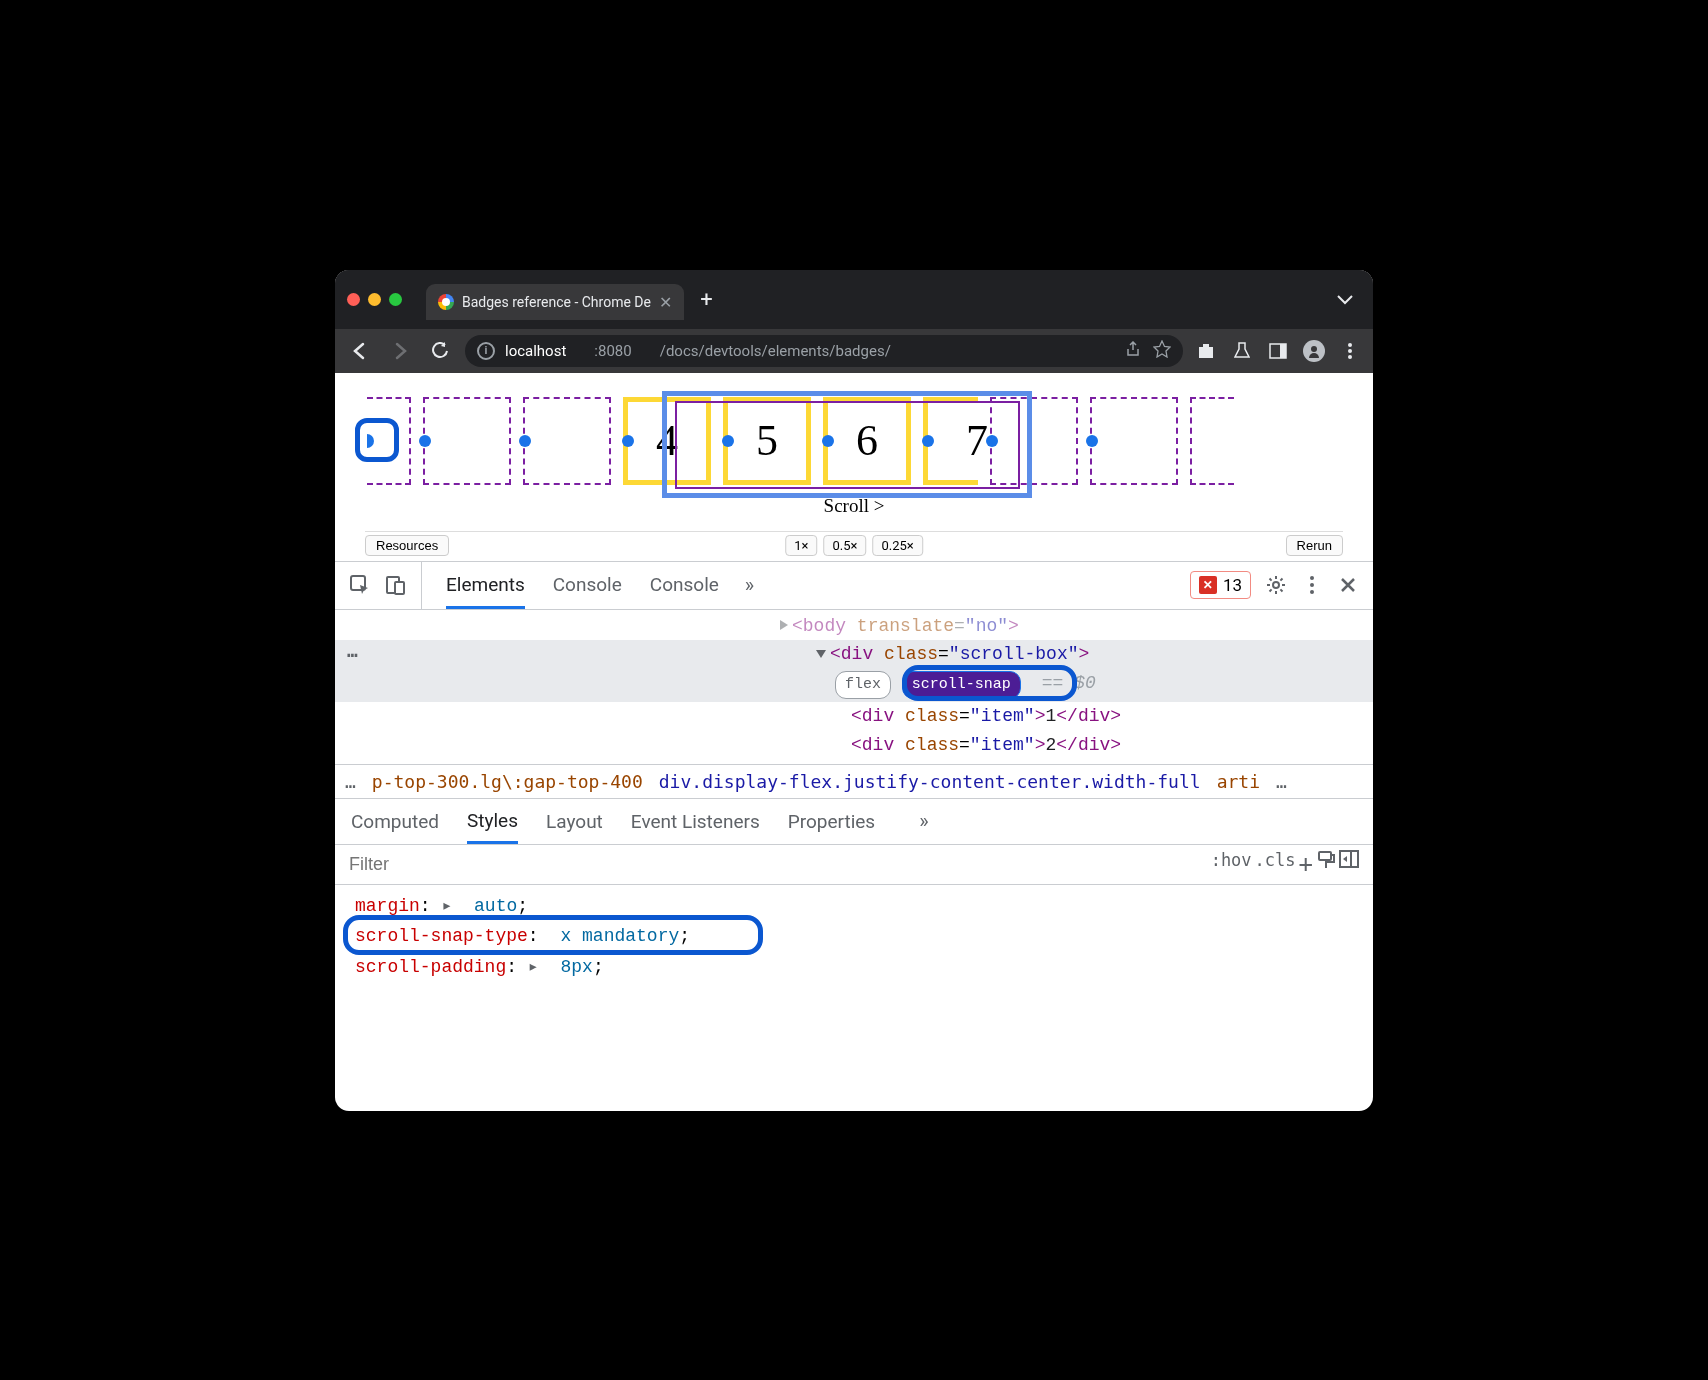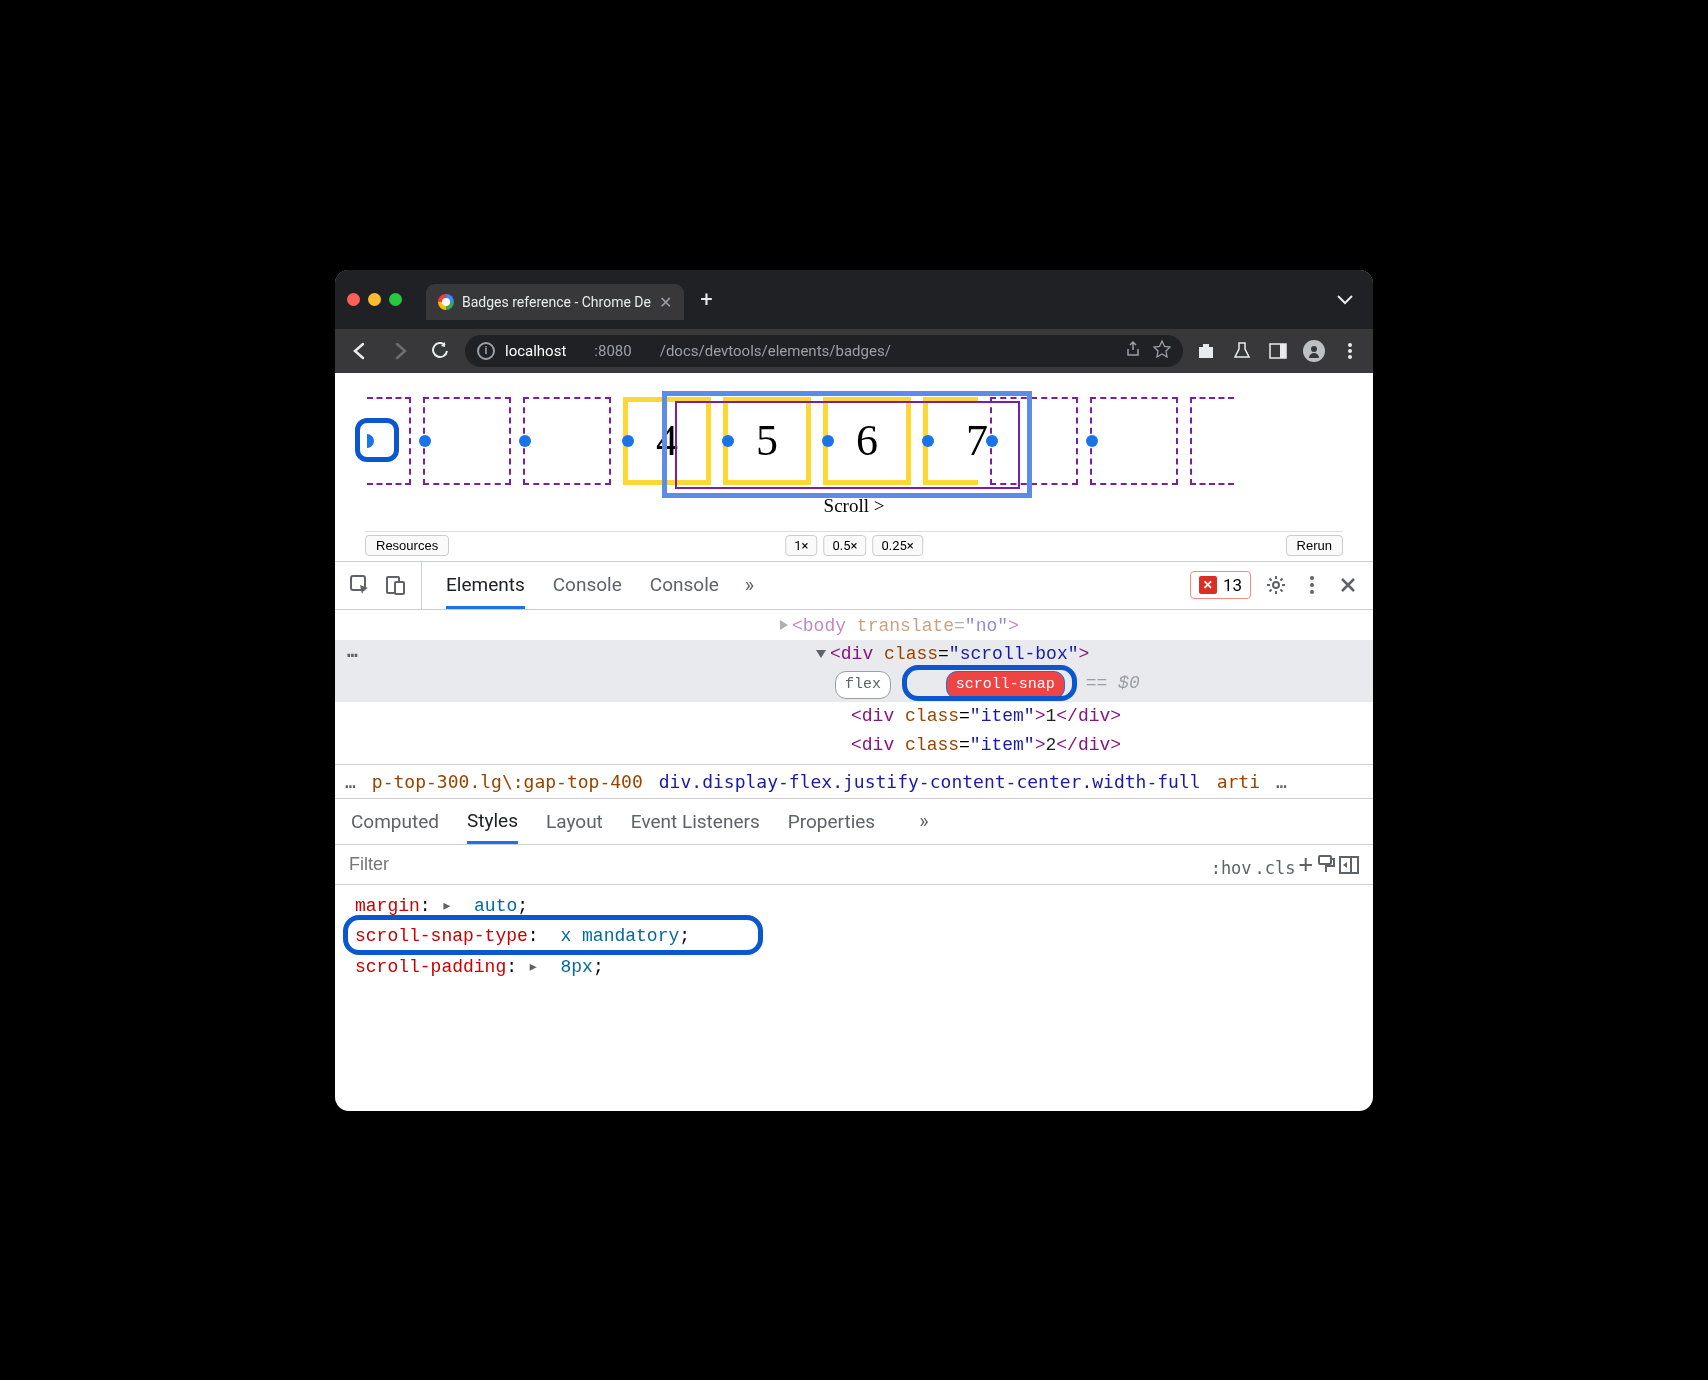--- a/index.html
+++ b/index.html
@@ -72,39 +72,39 @@
 
 .dom-panel { font-family: Menlo, Monaco, "Courier New", monospace; font-size: 18px; line-height: 1.6; padding: 2px 0 4px; position: relative; }
 .dom-line { white-space: nowrap; padding-left: 460px; overflow: hidden; }
 .dom-tag { color: #881280; }
 .dom-attr-name { color: #994500; }
 .dom-attr-val { color: #1a1aa6; }
 .dom-text { color: #202124; }
 .dom-faded { color: #5f6368; opacity: 0.5; }
 .dom-highlighted { background: #e8eaed; }
 .dom-badge { display: inline-block; border: 1px solid #9aa0a6; border-radius: 11px; padding: 1px 9px; font-size: 15px; background: #fff; color: #5f6368; cursor: pointer; }
-.dom-badge.active { background: #ef4444; color: #fff; border-color: #1a73e8; margin-left: 44px; }
+.dom-badge.active { background: #4c1d95; color: #fff; border-color: #1a73e8; }
 .dom-selected { color: #9aa0a6; font-style: italic; margin-left: 10px; }
 .dom-arrow { display: inline-block; width: 0; height: 0; border-left: 5px solid transparent; border-right: 5px solid transparent; border-top: 8px solid #5f6368; margin-right: 4px; vertical-align: 1px; }
 .dom-arrow-r { display: inline-block; width: 0; height: 0; border-top: 5px solid transparent; border-bottom: 5px solid transparent; border-left: 8px solid #5f6368; margin-right: 4px; vertical-align: 1px; }
 .ellipsis-left { position: absolute; left: 12px; color: #5f6368; font-weight: bold; top: 32px; }
 .badge-highlight { position: absolute; border: 5px solid #0b57d0; border-radius: 16px; pointer-events: none; }
 
 .breadcrumb { border-top: 1px solid #cacdd1; border-bottom: 1px solid #cacdd1; padding: 6px 10px; font-size: 18px; font-family: Menlo, Monaco, monospace; color: #9aa0a6; display: flex; gap: 16px; overflow: hidden; white-space: nowrap; }
 .bc-item { color: #994500; }
 .bc-sel { color: #1a1aa6; }
 .bc-more { color: #5f6368; }
 
 
 .styles-tabbar { display: flex; align-items: center; border-bottom: 1px solid #cacdd1; padding: 0 16px; gap: 28px; height: 46px; }
 .styles-tab { font-size: 19px; color: #5f6368; cursor: pointer; padding: 9px 0; }
 .styles-tab.active { color: #202124; border-bottom: 3px solid #1a73e8; margin-bottom: -1px; }
 .styles-filter { display: flex; align-items: center; border-bottom: 1px solid #cacdd1; height: 40px; padding: 0 14px; }
 .sf-input { flex: 1; border: none; font-size: 18px; color: #9aa0a6; outline: none; }
-.sf-right { display: flex; gap: 3px; align-items: flex-end; color: #5f6368; font-size: 17px; }
+.sf-right { display: flex; gap: 3px; align-items: flex-start; color: #5f6368; font-size: 17px; }
 .sf-btn { cursor: pointer; font-family: Menlo, Monaco, monospace; }
 
 .css-rules { font-family: Menlo, Monaco, "Courier New", monospace; font-size: 18px; line-height: 1.7; padding: 6px 20px; }
 .css-line { white-space: nowrap; }
 .css-prop { color: #c80000; }
 .css-val { color: #0369a1; margin-left: 11px; }
 .css-arrow { color: #5f6368; }
 .rule-highlight { position: absolute; border: 5px solid #0b57d0; border-radius: 16px; pointer-events: none; }
 .css-panel { position: relative; }
 </style>

